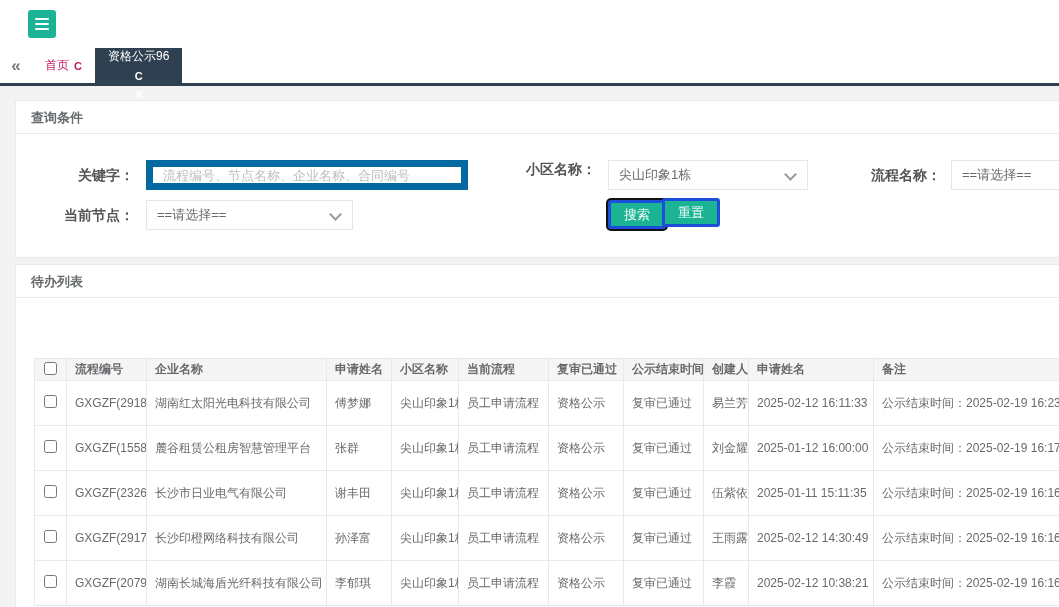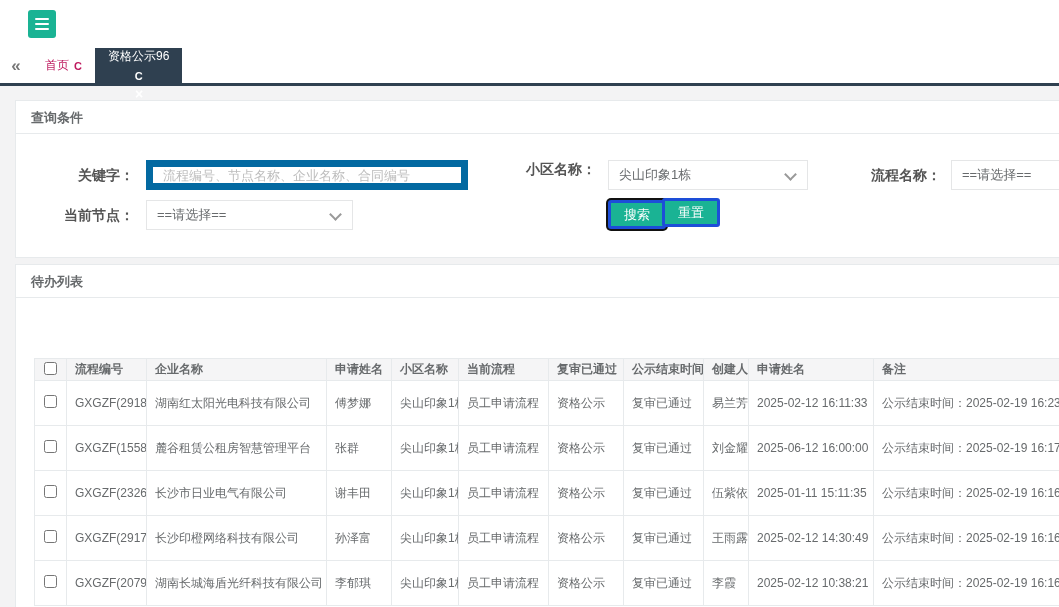--- a/index.html
+++ b/index.html
@@ -177,21 +177,21 @@
             <tr>
               <td class="col-check"><input type="checkbox" style=""></td>
               <td>GXGZF(15585)</td>
               <td>麓谷租赁公租房智慧管理平台</td>
               <td>张群</td>
               <td>尖山印象1栋</td>
               <td>员工申请流程</td>
               <td>资格公示</td>
               <td>复审已通过</td>
               <td>刘金耀</td>
-              <td>2025-06-12 16:00:00</td>
+              <td>2025-01-12 16:00:00</td>
               <td>公示结束时间：2025-02-19 16:17:06</td>
             </tr>
             <tr>
               <td class="col-check"><input type="checkbox" style=""></td>
               <td>GXGZF(23261)</td>
               <td>长沙市日业电气有限公司</td>
               <td>谢丰田</td>
               <td>尖山印象1栋</td>
               <td>员工申请流程</td>
               <td>资格公示</td>

